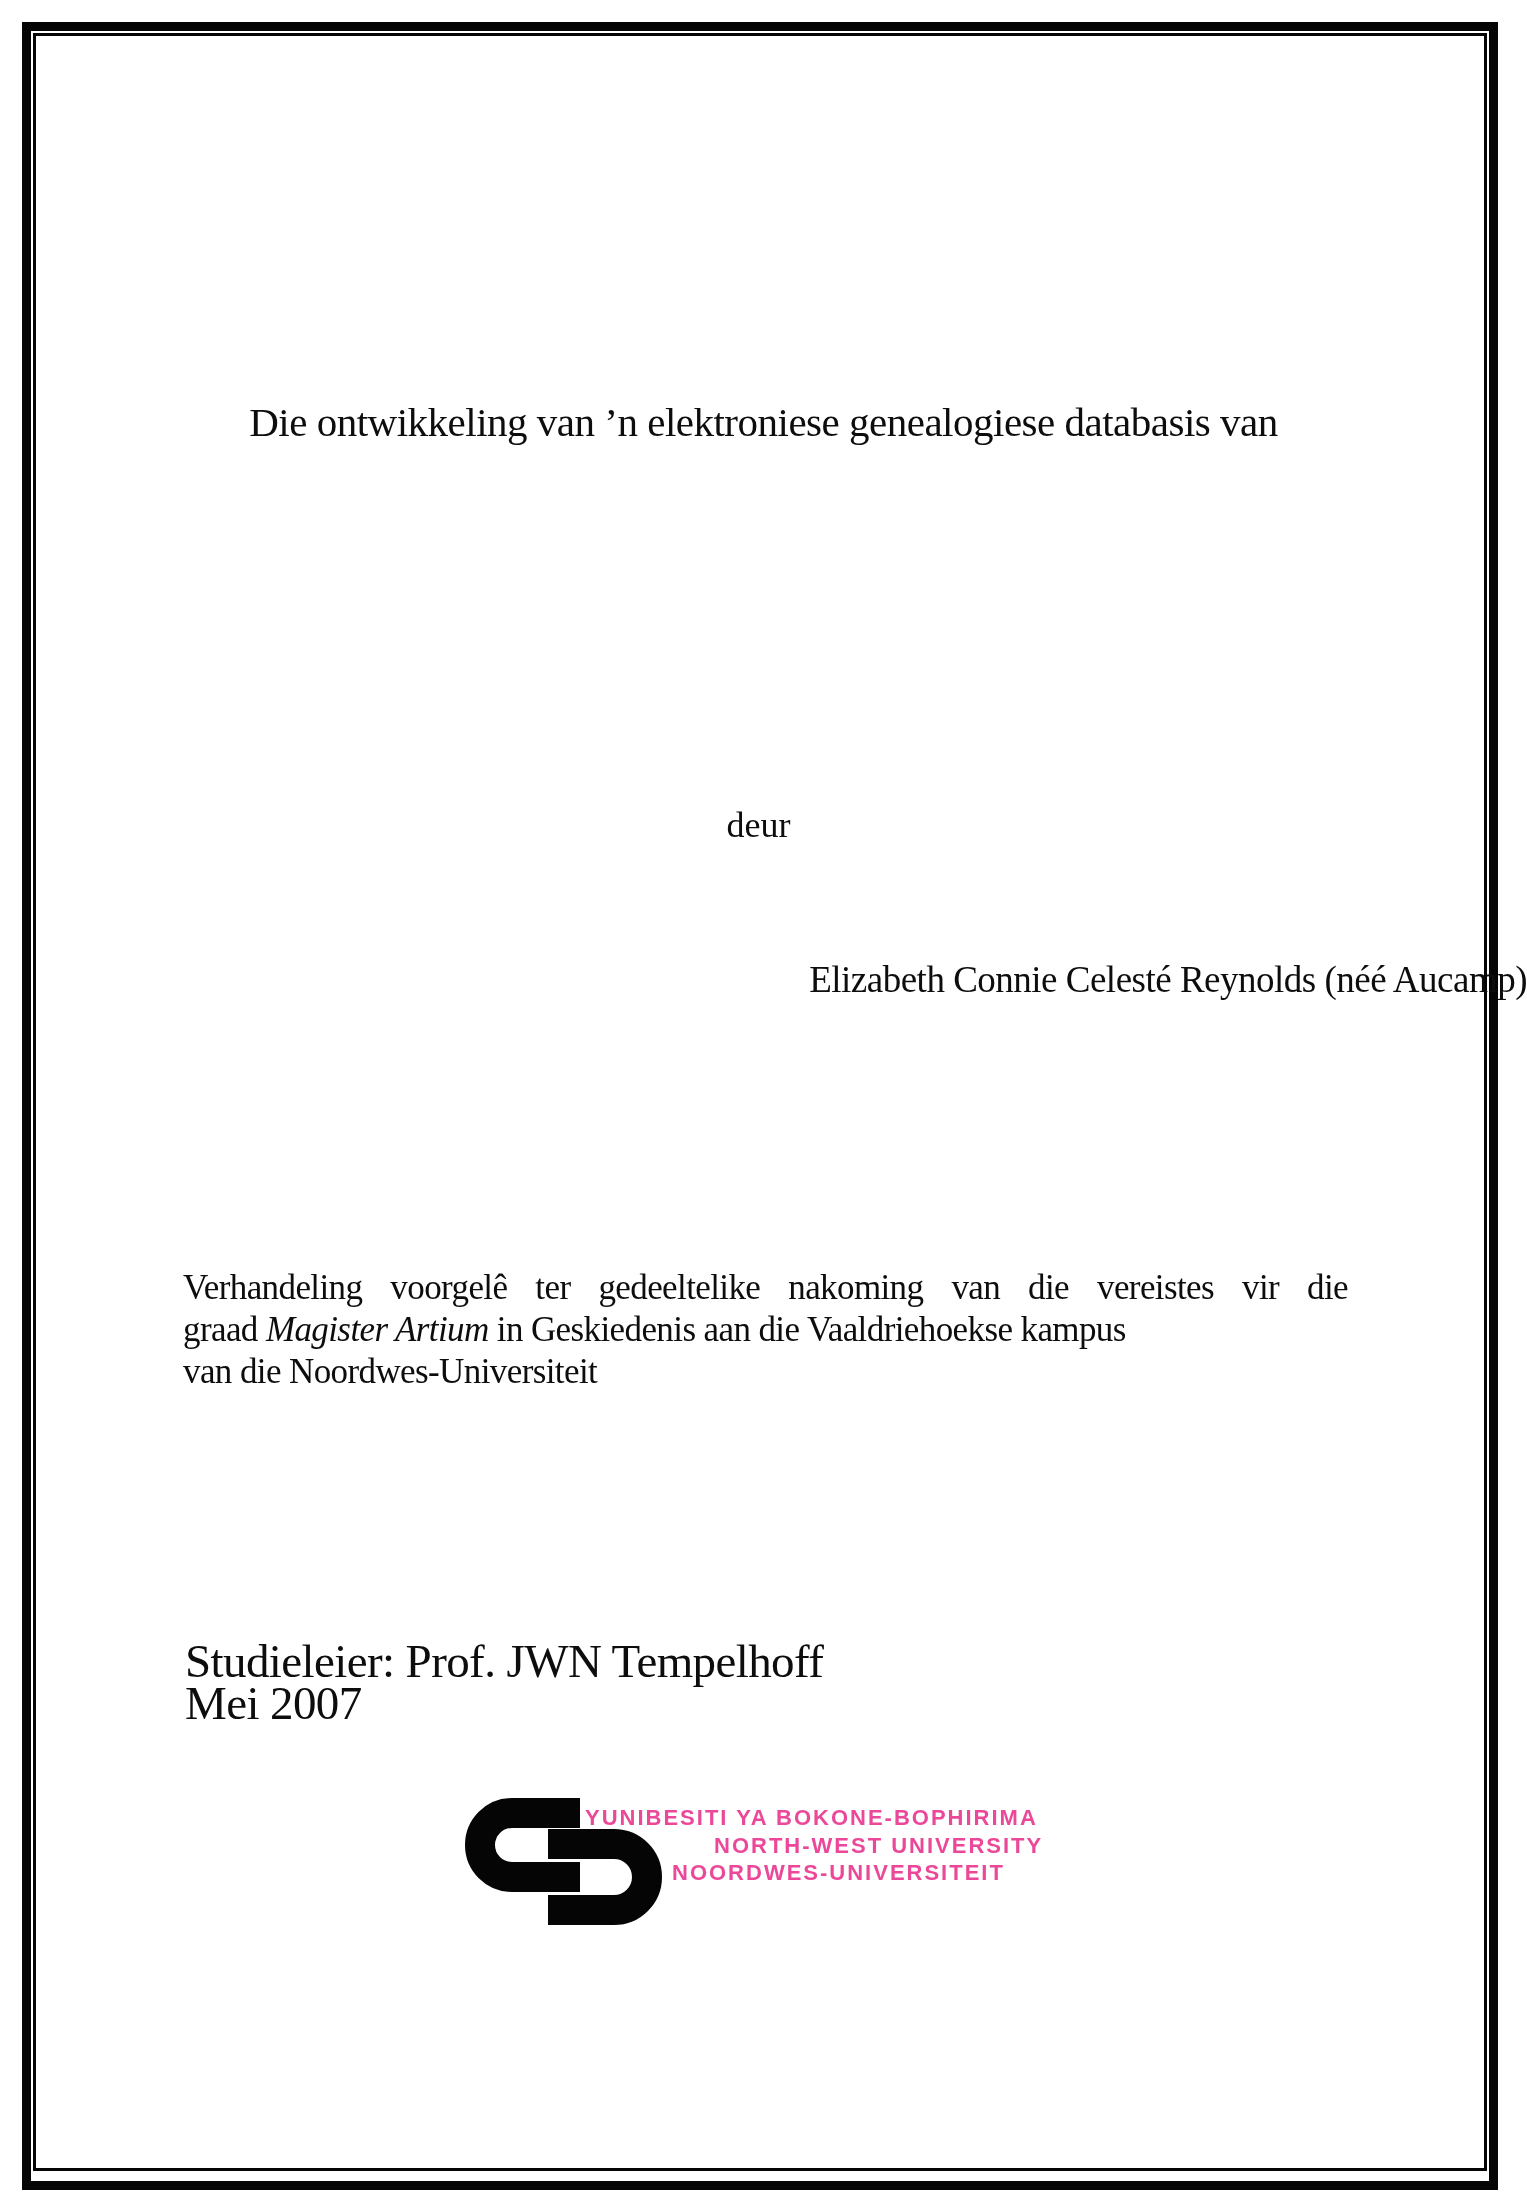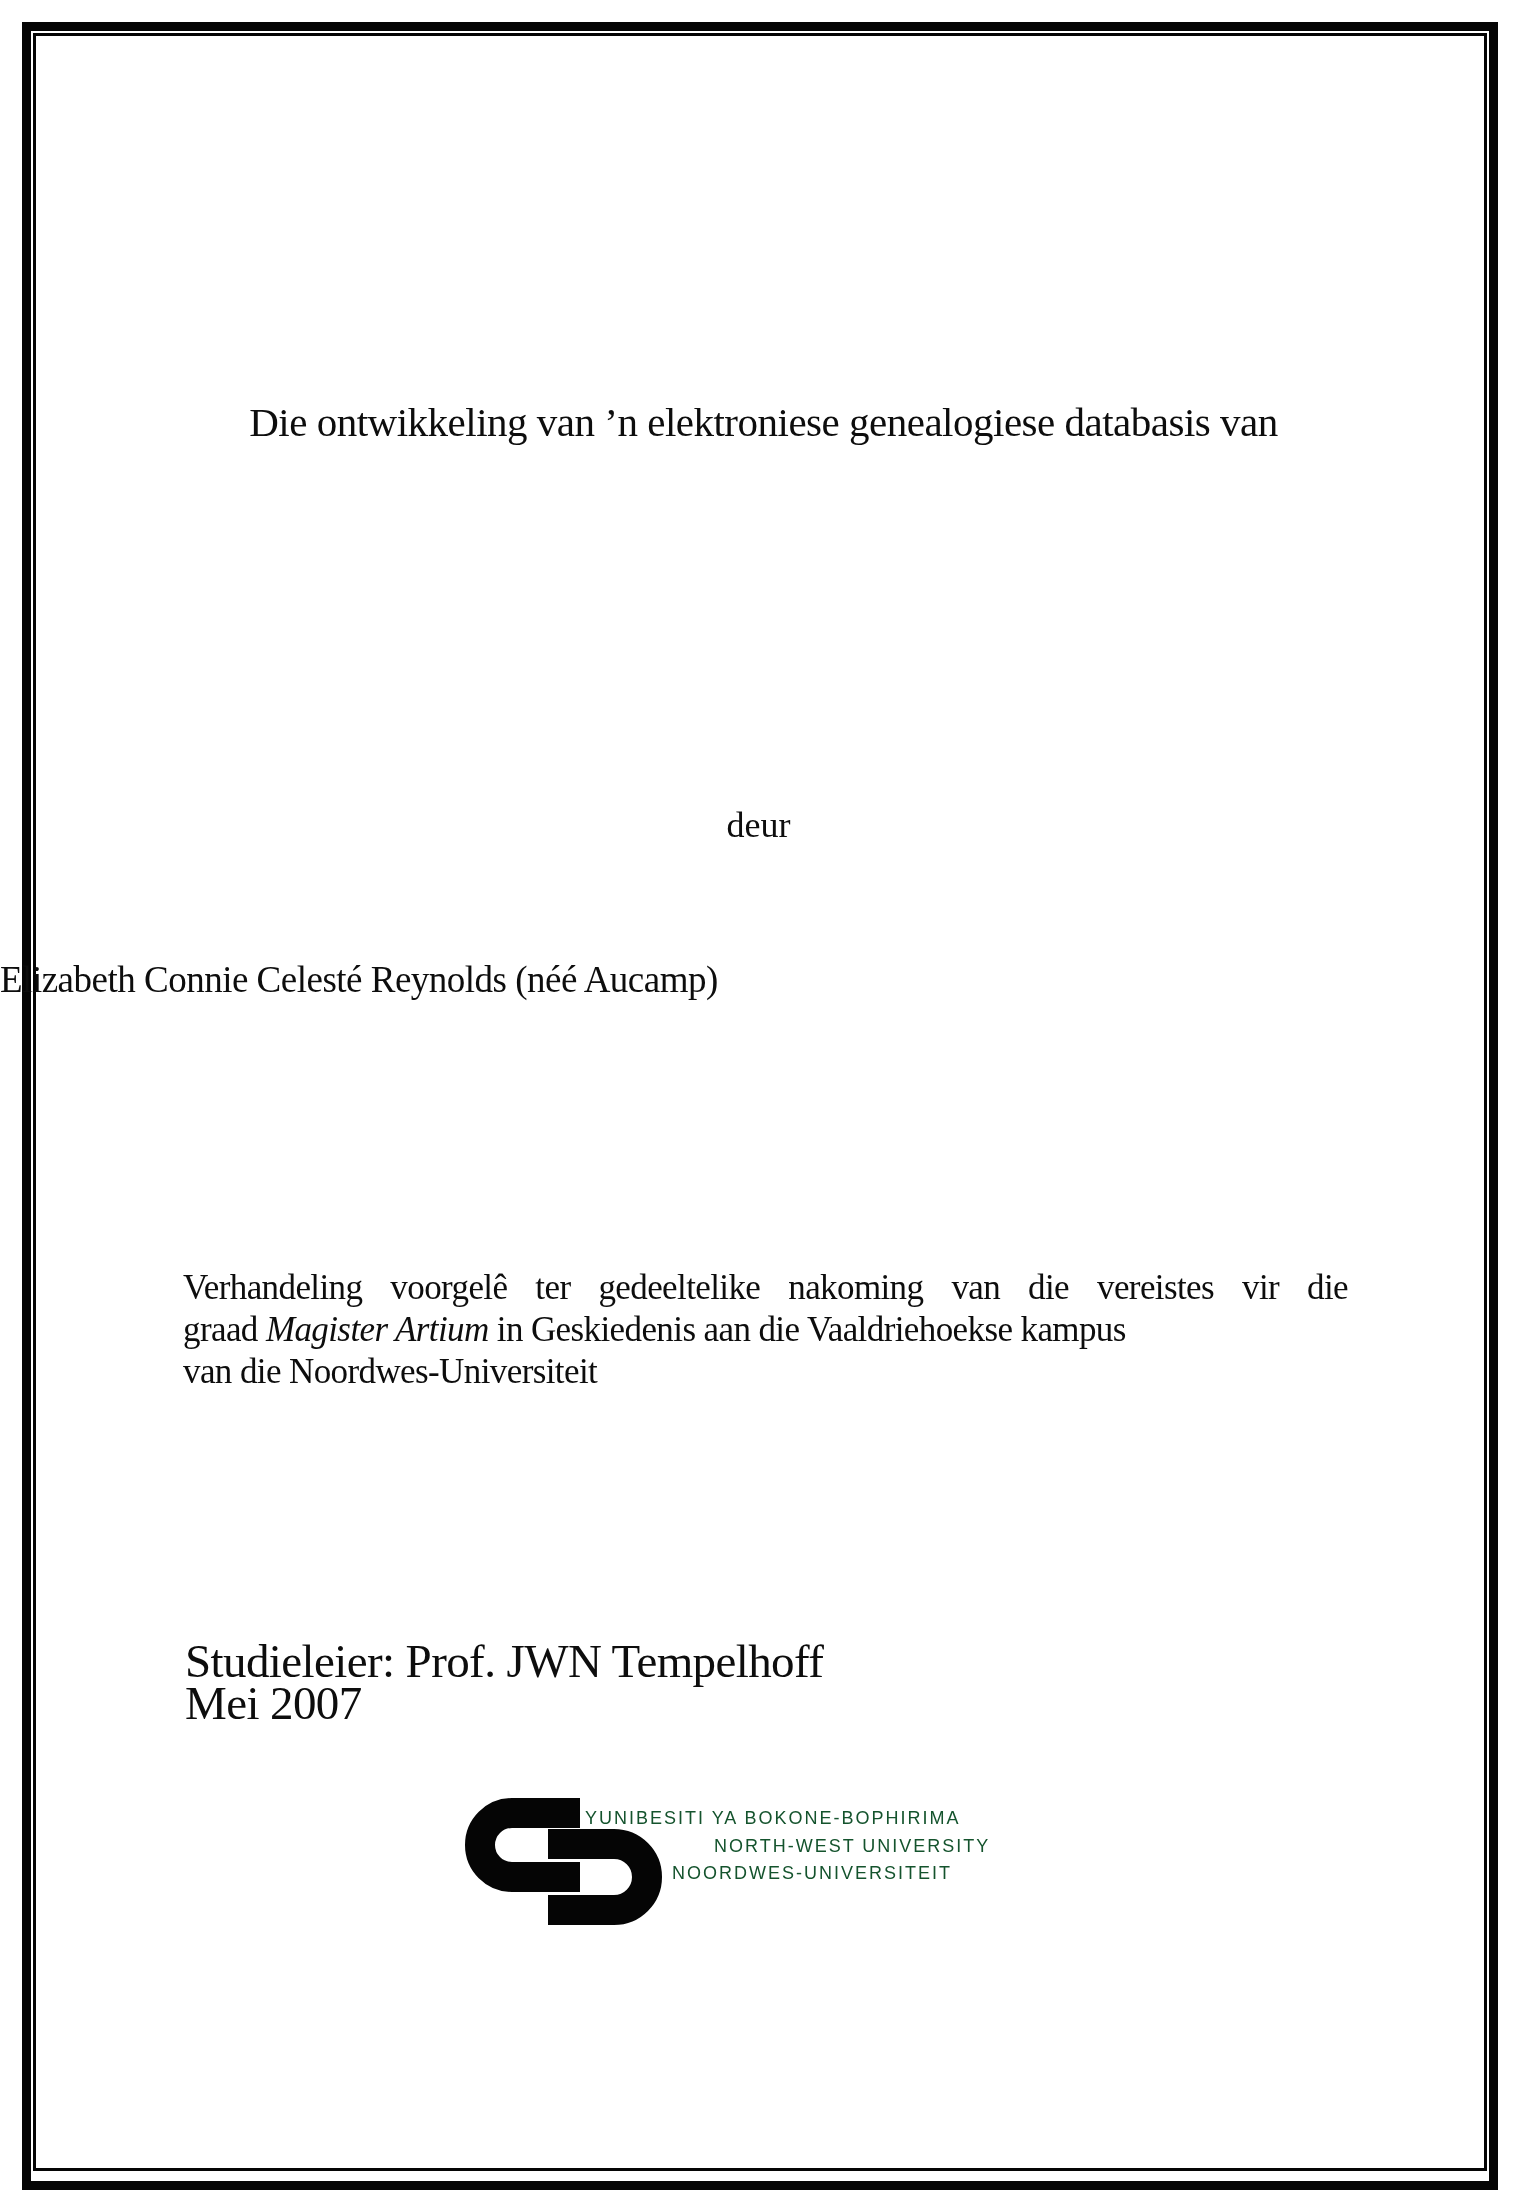--- a/index.html
+++ b/index.html
@@ -47,21 +47,21 @@
     top: 804px;
     text-align: center;
     font-size: 36px;
     line-height: 42px;
   }
 
   .author {
     position: absolute;
     left: 0; right: 0;
     top: 959px;
-    text-align: left;
+    text-align: right;
     font-size: 37px;
     line-height: 42px;
     letter-spacing: -0.5px;
   }
 
   .statement {
     position: absolute;
     left: 183px;
     width: 1165px;
     top: 1224px;
@@ -92,26 +92,26 @@
     height: 140px;
   }
   .logo svg {
     position: absolute;
     left: 0; top: 0;
     display: block;
   }
   .logo .logo-line {
     position: absolute;
     font-family: "Liberation Sans", "DejaVu Sans", sans-serif;
-    font-weight: 400;
-    font-size: 18px;
+    font-weight: 700;
+    font-size: 22px;
     line-height: 28px;
     letter-spacing: 2px;
     white-space: nowrap;
-    color: #14532d;
+    color: #ec4899;
   }
   .logo .logo-l1 { left: 121px; top: 6px; }
   .logo .logo-l2 { left: 208px; top: 34px; margin-left: 42px; }
   .logo .logo-l3 { left: 208px; top: 61px; }
 
   i { font-style: italic; }
 </style>
 </head>
 <body>
 

